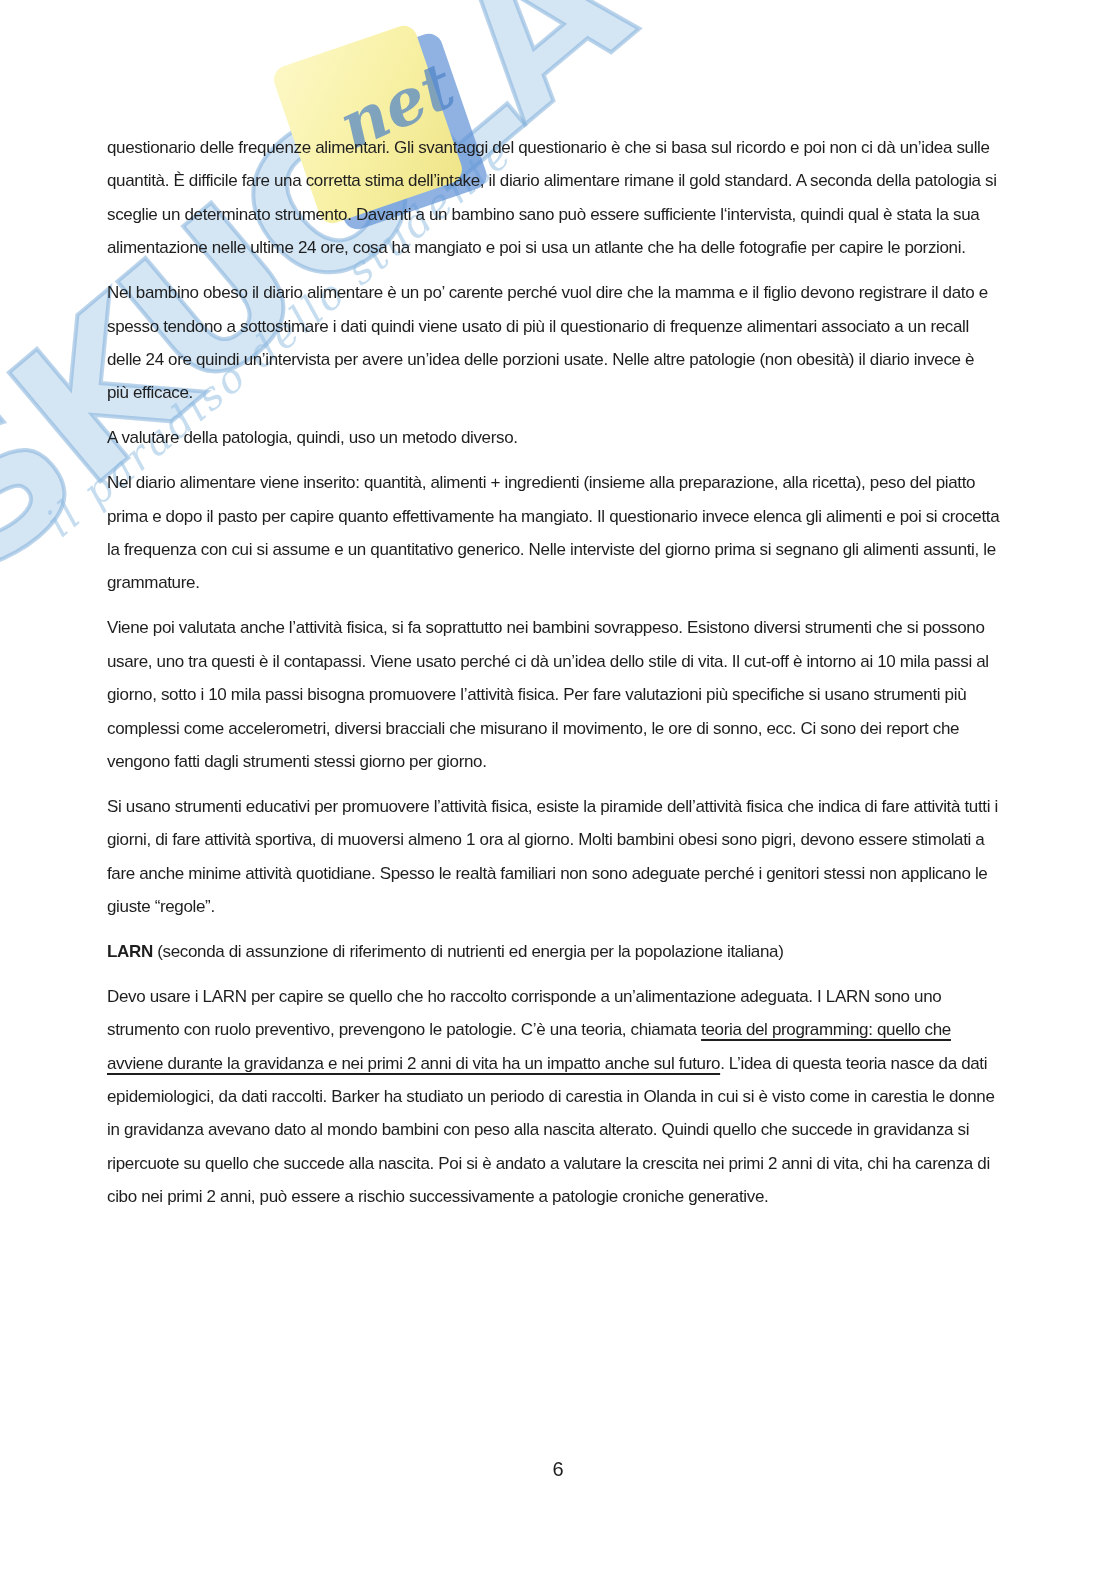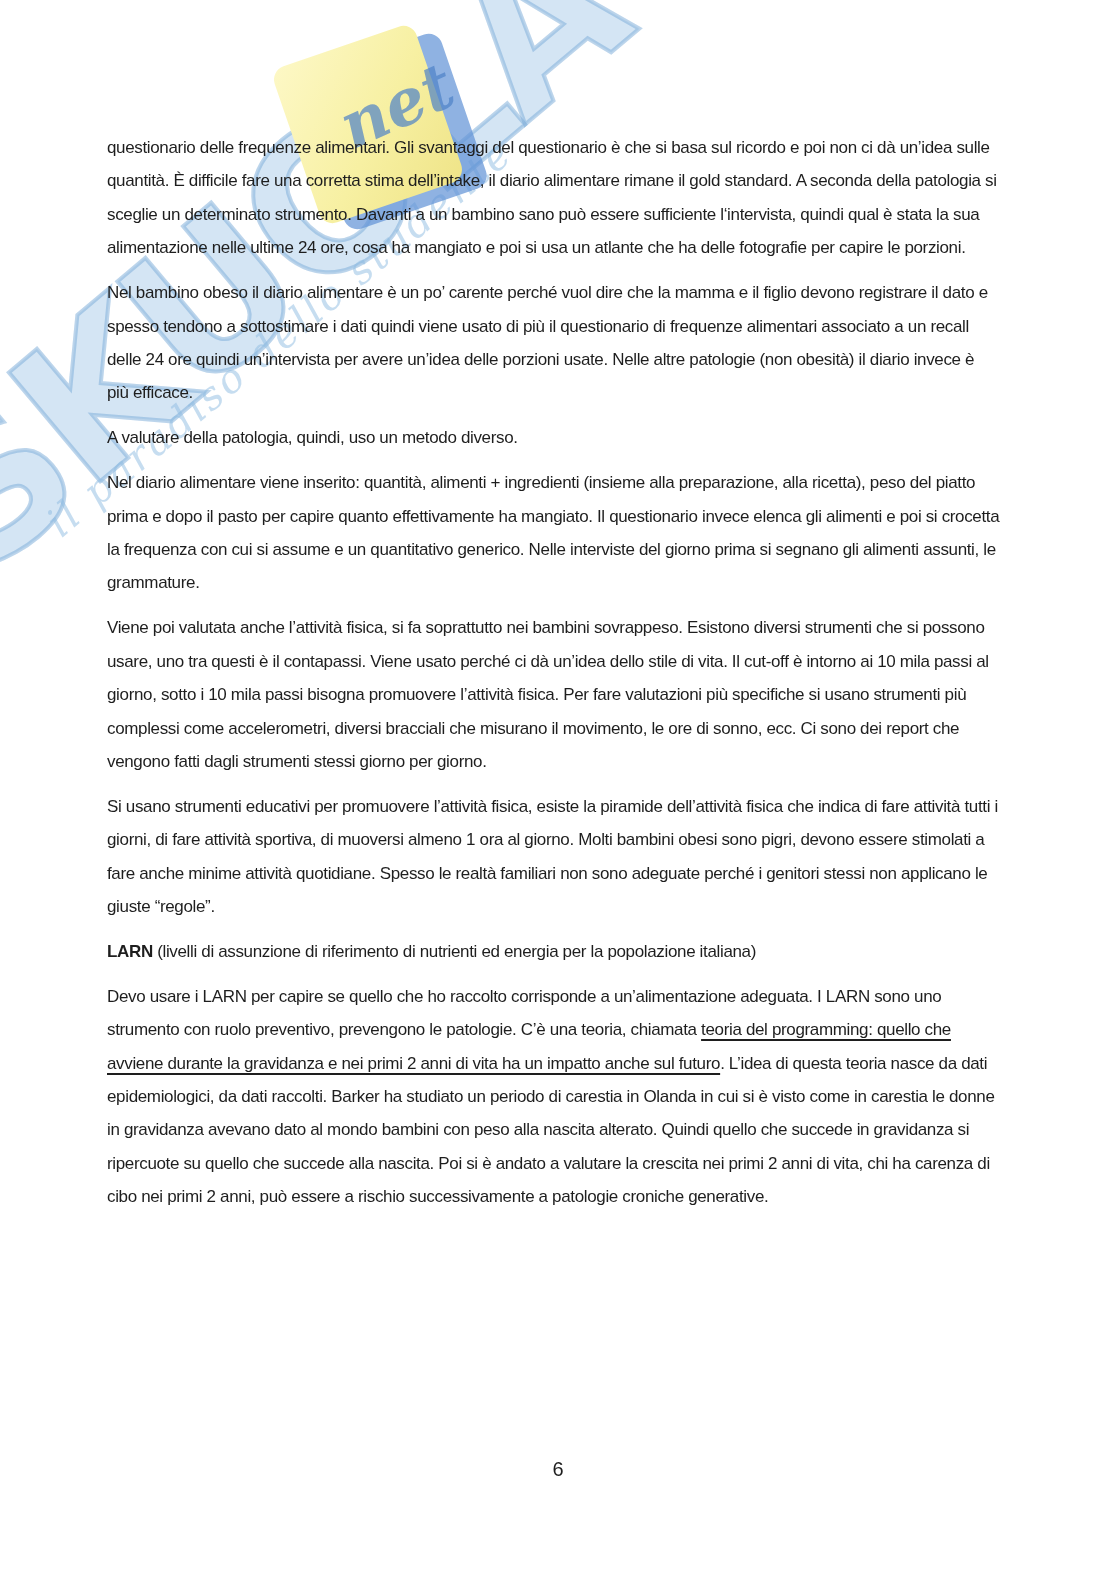--- a/index.html
+++ b/index.html
@@ -88,21 +88,21 @@
     <div class="wm-note-script">net</div>
   </div>
 
   <div class="content">
       <p class="para"><span>questionario delle frequenze alimentari. Gli svantaggi del questionario è che si basa sul ricordo e poi non ci dà un’idea sulle quantità. È difficile fare una corretta stima dell’intake, il diario alimentare rimane il gold standard. A seconda della patologia si sceglie un determinato strumento. Davanti a un bambino sano può essere sufficiente l‘intervista, quindi qual è stata la sua alimentazione nelle ultime 24 ore, cosa ha mangiato e poi si usa un atlante che ha delle fotografie per capire le porzioni.</span></p>
       <p class="para"><span>Nel bambino obeso il diario alimentare è un po’ carente perché vuol dire che la mamma e il figlio devono registrare il dato e spesso tendono a sottostimare i dati quindi viene usato di più il questionario di frequenze alimentari associato a un recall delle 24 ore quindi un’intervista per avere un’idea delle porzioni usate. Nelle altre patologie (non obesità) il diario invece è più efficace.</span></p>
       <p class="para"><span>A valutare della patologia, quindi, uso un metodo diverso.</span></p>
       <p class="para"><span>Nel diario alimentare viene inserito: quantità, alimenti + ingredienti (insieme alla preparazione, alla ricetta), peso del piatto prima e dopo il pasto per capire quanto effettivamente ha mangiato. Il questionario invece elenca gli alimenti e poi si crocetta la frequenza con cui si assume e un quantitativo generico. Nelle interviste del giorno prima si segnano gli alimenti assunti, le grammature.</span></p>
       <p class="para"><span>Viene poi valutata anche l’attività fisica, si fa soprattutto nei bambini sovrappeso. Esistono diversi strumenti che si possono usare, uno tra questi è il contapassi. Viene usato perché ci dà un’idea dello stile di vita. Il cut-off è intorno ai 10 mila passi al giorno, sotto i 10 mila passi bisogna promuovere l’attività fisica. Per fare valutazioni più specifiche si usano strumenti più complessi come accelerometri, diversi bracciali che misurano il movimento, le ore di sonno, ecc. Ci sono dei report che vengono fatti dagli strumenti stessi giorno per giorno.</span></p>
       <p class="para"><span>Si usano strumenti educativi per promuovere l’attività fisica, esiste la piramide dell’attività fisica che indica di fare attività tutti i giorni, di fare attività sportiva, di muoversi almeno 1 ora al giorno. Molti bambini obesi sono pigri, devono essere stimolati a fare anche minime attività quotidiane. Spesso le realtà familiari non sono adeguate perché i genitori stessi non applicano le giuste “regole”.</span></p>
-      <p class="para"><span class="bold">LARN</span><span> (livelli di assunzione di riferimento di nutrienti ed energia per la popolazione italiana)</span></p>
+      <p class="para"><span class="bold">LARN</span><span> (seconda di assunzione di riferimento di nutrienti ed energia per la popolazione italiana)</span></p>
       <p class="para"><span>Devo usare i LARN per capire se quello che ho raccolto corrisponde a un’alimentazione adeguata. I LARN sono uno strumento con ruolo preventivo, prevengono le patologie. C’è una teoria, chiamata </span><span class="underline">teoria del programming: quello che avviene durante la gravidanza e nei primi 2 anni di vita ha un impatto anche sul futuro</span><span>. L’idea di questa teoria nasce da dati epidemiologici, da dati raccolti. Barker ha studiato un periodo di carestia in Olanda in cui si è visto come in carestia le donne in gravidanza avevano dato al mondo bambini con peso alla nascita alterato. Quindi quello che succede in gravidanza si ripercuote su quello che succede alla nascita. Poi si è andato a valutare la crescita nei primi 2 anni di vita, chi ha carenza di cibo nei primi 2 anni, può essere a rischio successivamente a patologie croniche generative.</span></p>
     </div>
 
   <div class="page-footer">
     <span>6</span>
   </div>
 
 </div>
 
 </body></html>

